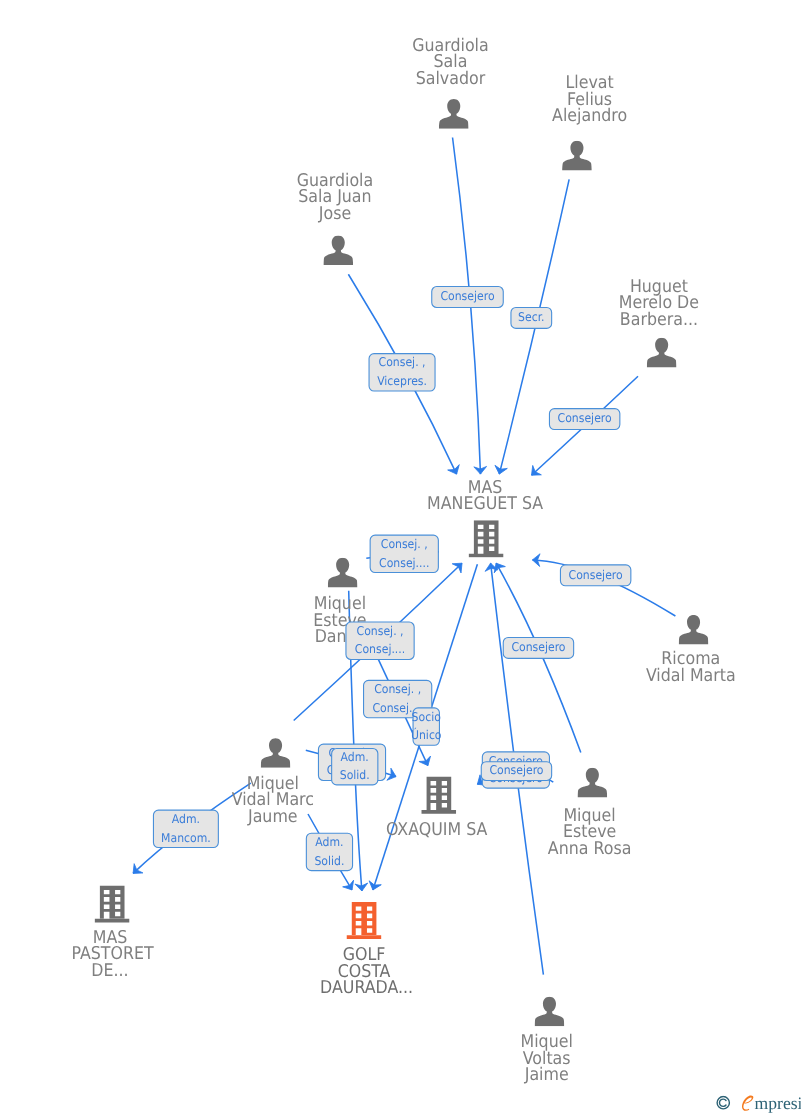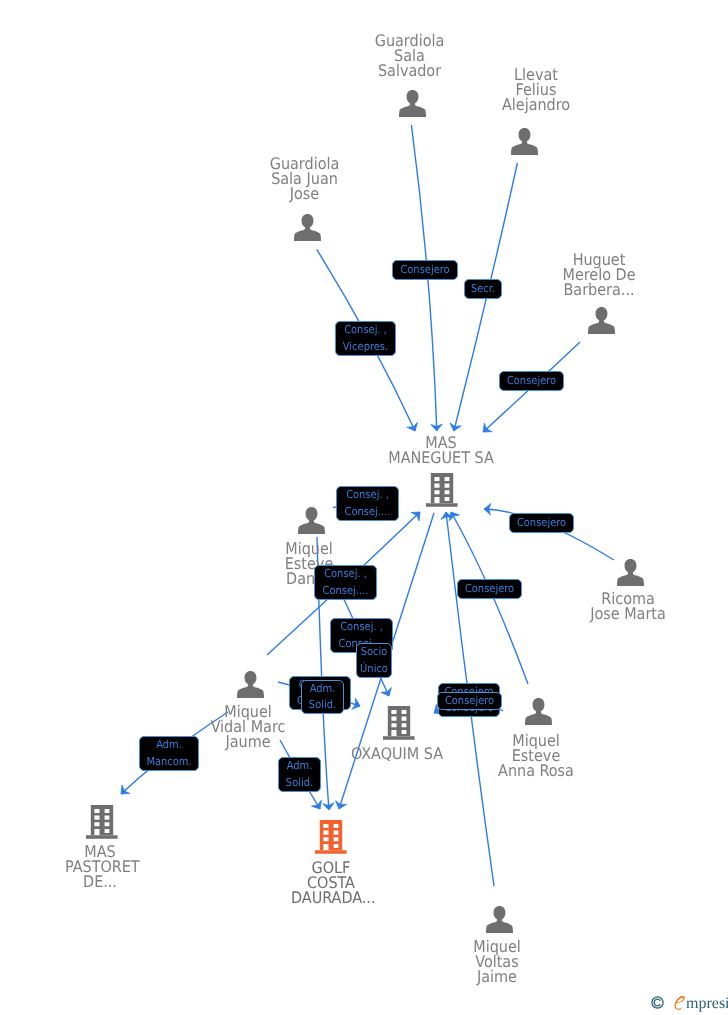--- a/index.html
+++ b/index.html
@@ -12,21 +12,21 @@
   svg#edges{position:absolute;left:0;top:0;width:728px;height:1015px;}
   .edge-line{fill:none;stroke:#2b7ce9;stroke-width:1.4;}
   .edge-arrow{fill:#2b7ce9;stroke:#2b7ce9;stroke-width:0.7;stroke-linejoin:miter;}
   .node{position:absolute;left:0;top:0;}
   .node .nicon{position:absolute;line-height:0;font-size:0;}
   .node .nlabel{position:absolute;text-align:center;}
   .node .nlabel{font-family:"DejaVu Sans",sans-serif;font-stretch:condensed;font-size:16px;
                 color:#7f7f7f;line-height:15px;white-space:pre-line;}
   .node .nlabel.hl{font-weight:normal;color:#6e6e6e;}
   .elabel{position:absolute;box-sizing:border-box;border:1px solid #4a90d9;border-radius:5px;
-          background:#000000;color:#3b7dd8;font-family:"DejaVu Sans",sans-serif;font-stretch:condensed;
+          background:#e5e5e5;color:#3b7dd8;font-family:"DejaVu Sans",sans-serif;font-stretch:condensed;
           font-size:11px;line-height:16.5px;text-align:center;
           white-space:pre-line;display:flex;align-items:center;justify-content:center;}
   #logo{position:absolute;left:648px;top:993px;width:80px;height:22px;}
   #logo .cr{position:absolute;left:3px;top:3px;width:13px;height:13px;}
   #logo .bi{position:absolute;left:25px;top:2px;}
   #logo .br{position:absolute;left:38px;top:4px;font-family:"Liberation Serif",serif;
             font-size:16px;color:#2d6275;line-height:13px;white-space:nowrap;}
 </style>
 </head>
 <body>
@@ -111,21 +111,21 @@
         </svg></div>
       <div class="nlabel" style="left:209px;top:541px;width:200px;">Miquel
 Esteve
 Daniel</div>
     </div>
   <div class="node">
       <div class="nicon" style="left:616.5px;top:559px;"><svg class="icon-person" viewBox="0 0 27 27" width="27" height="27">
           <path fill="#6e6e6e" d="M13.5 0.05c-3.5 0-5.95 2.6-5.95 6.35 0 2.2 0.72 4.35 1.85 5.7 0.55 0.66 1.1 1.05 1.62 1.25 0.02 0.42 0.02 0.9-0.02 1.3-0.1 0.95-1.35 1.35-3.2 1.9C4.3 17.5 1.0 18.7 0.55 20.6c-0.3 1.25-0.5 3.75-0.53 5.95L0.0 27.0h27.0l-0.02-0.45c-0.03-2.2-0.23-4.7-0.53-5.95-0.45-1.9-3.75-3.1-7.25-4.05-1.85-0.55-3.1-0.95-3.2-1.9-0.04-0.4-0.04-0.88-0.02-1.3 0.52-0.2 1.07-0.59 1.62-1.25 1.13-1.35 1.85-3.5 1.85-5.7 0-3.75-2.45-6.35-5.95-6.35z"></path>
         </svg></div>
       <div class="nlabel" style="left:528px;top:590.5px;width:200px;">Ricoma
-Jose Marta</div>
+Vidal Marta</div>
     </div>
   <div class="node">
       <div class="nicon" style="left:236.5px;top:671px;"><svg class="icon-person" viewBox="0 0 27 27" width="27" height="27">
           <path fill="#6e6e6e" d="M13.5 0.05c-3.5 0-5.95 2.6-5.95 6.35 0 2.2 0.72 4.35 1.85 5.7 0.55 0.66 1.1 1.05 1.62 1.25 0.02 0.42 0.02 0.9-0.02 1.3-0.1 0.95-1.35 1.35-3.2 1.9C4.3 17.5 1.0 18.7 0.55 20.6c-0.3 1.25-0.5 3.75-0.53 5.95L0.0 27.0h27.0l-0.02-0.45c-0.03-2.2-0.23-4.7-0.53-5.95-0.45-1.9-3.75-3.1-7.25-4.05-1.85-0.55-3.1-0.95-3.2-1.9-0.04-0.4-0.04-0.88-0.02-1.3 0.52-0.2 1.07-0.59 1.62-1.25 1.13-1.35 1.85-3.5 1.85-5.7 0-3.75-2.45-6.35-5.95-6.35z"></path>
         </svg></div>
       <div class="nlabel" style="left:148px;top:704px;width:200px;">Miquel
 Vidal Marc
 Jaume</div>
     </div>
   <div class="node">
@@ -172,21 +172,21 @@
 Vicepres.</div>
   <div class="elabel one-line" style="left:499px;top:371px;width:65px;height:20px;">Consejero</div>
   <div class="elabel" style="left:336px;top:486px;width:63px;height:35px;">Consej. ,
 Consej....</div>
   <div class="elabel one-line" style="left:509px;top:513px;width:65px;height:20px;">Consejero</div>
   <div class="elabel" style="left:314px;top:565px;width:63px;height:35px;">Consej. ,
 Consej....</div>
   <div class="elabel one-line" style="left:457px;top:579px;width:65px;height:20px;">Consejero</div>
   <div class="elabel" style="left:330px;top:618px;width:63px;height:35px;">Consej. ,
 Consej....</div>
-  <div class="elabel" style="left:356px;top:643px;width:36px;height:35px;">Socio
+  <div class="elabel" style="left:375px;top:643px;width:25px;height:35px;">Socio
 Único</div>
   <div class="elabel" style="left:289px;top:676px;width:62px;height:34px;">Consej. ,
 Consej....</div>
   <div class="elabel" style="left:438px;top:683px;width:62px;height:34px;">Consejero
 Consejero</div>
   <div class="elabel" style="left:301px;top:680px;width:43px;height:34px;">Adm.
 Solid.</div>
   <div class="elabel one-line" style="left:437px;top:692px;width:65px;height:18px;">Consejero</div>
   <div class="elabel" style="left:139px;top:736px;width:60px;height:35px;">Adm.
 Mancom.</div>

